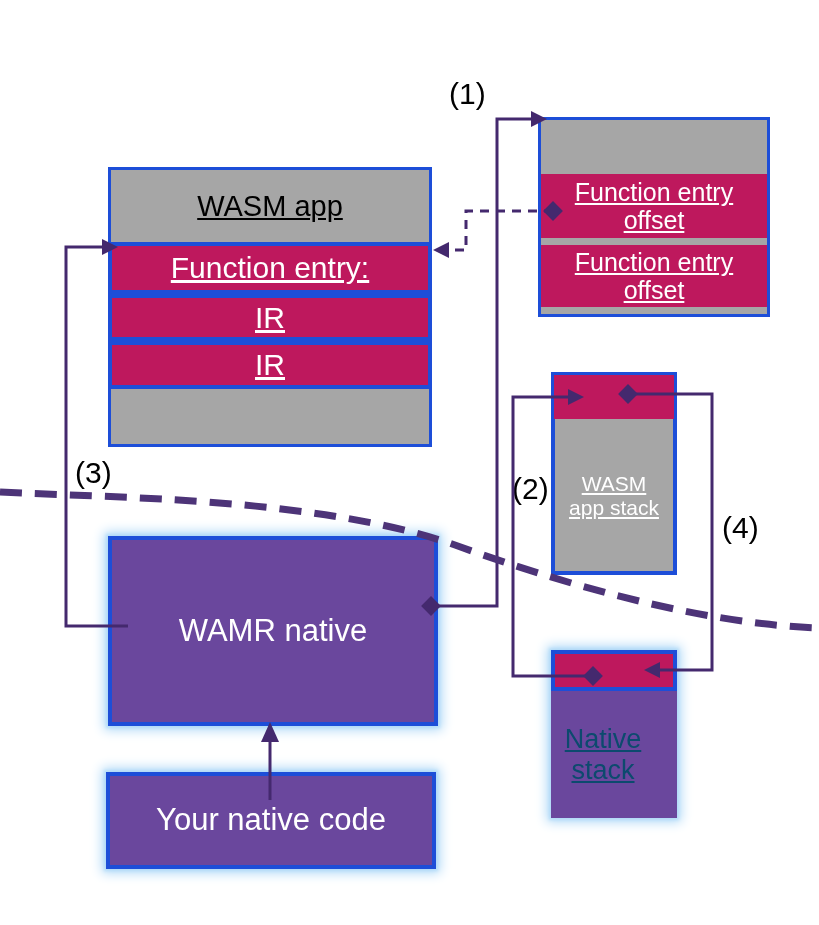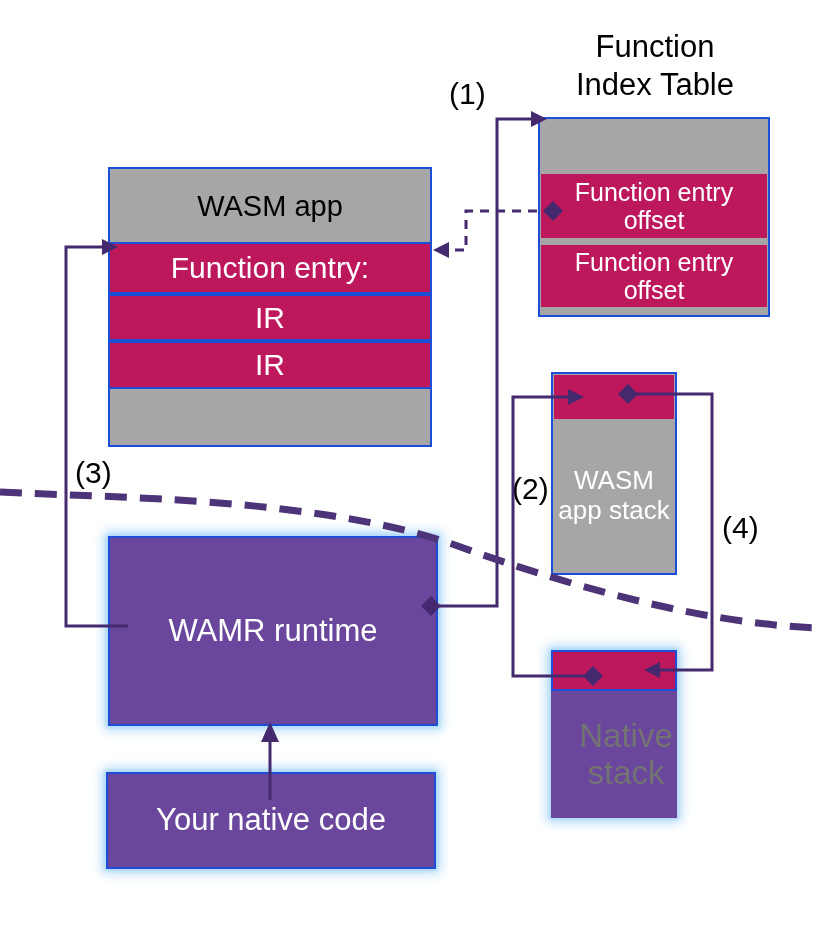--- a/index.html
+++ b/index.html
@@ -25,22 +25,23 @@
     line-height:1.12;
   }
   .band{
     position:absolute;
     box-sizing:border-box;
     display:flex;
     align-items:center;
     justify-content:center;
     text-align:center;
     line-height:1.12;
+    text-decoration:underline;
   }
-  .outline{ border:2px solid #1d4ed8; }
+  .outline{ border:4px solid #1d4ed8; }
 
   .gray   { background:#a6a6a6; color:#000000; }
   .cyan   { background:#be185d; color:#ffffff; }
   .purple { background:#6a479d; color:#ffffff; }
 
   .glow{
     box-shadow:0 0 11px 4px #aed8f7, 0 0 3px 2px #bfe2fb;
   }
 
   
@@ -73,22 +74,20 @@
     fill:none; stroke:#4d3478; stroke-width:7;
     stroke-dasharray:22 13; stroke-linecap:butt;
   }
   .nib{ fill:#44296e; }
 </style>
 </head>
 <body>
 
 <div id="stage">
 
-  <div class="title" style="left:540px; top:28px; width:230px;">Function
-Index Table</div>
 
   <div class="box outline" style="left:538px; top:117px; width:232px; height:200px; background:#a6a6a6;"></div>
 
   <div class="band gray" style="left:541px; top:120px; width:226px; height:54px;"></div>
 
   <div class="band cyan" style="left:541px; top:174px; width:226px; height:64px; font-size:25px; white-space:pre-line;">Function entry
 offset</div>
 
   <div class="band gray" style="left:541px; top:238px; width:226px; height:7px;"></div>
 
@@ -106,31 +105,31 @@
   <div class="band cyan outline" style="left:108px; top:294px; width:324px; height:47px; font-size:30px;">IR</div>
 
   <div class="band cyan outline" style="left:108px; top:341px; width:324px; height:48px; font-size:30px;">IR</div>
 
   <div class="band gray" style="left:111px; top:389px; width:318px; height:55px;"></div>
 
   <div class="box outline" style="left:551px; top:372px; width:126px; height:203px; background:#a6a6a6;"></div>
 
   <div class="band cyan" style="left:554px; top:375px; width:120px; height:44px;"></div>
 
-  <div class="band" style="left:554px; top:419px; width:120px; height:153px; font-size:26px; color:#ffffff; white-space:pre-line;">WASM
+  <div class="band" style="left:554px; top:419px; width:120px; height:153px; font-size:21px; color:#ffffff; white-space:pre-line;">WASM
 app stack</div>
 
   <div class="box glow" style="left:551px; top:650px; width:126px; height:168px; background:#6a479d;"></div>
 
   <div class="band cyan outline" style="left:551px; top:650px; width:126px; height:41px;"></div>
 
-  <div class="band" style="left:563px; top:691px; width:126px; height:127px; font-size:33px; color:#737373; white-space:pre-line;">Native
+  <div class="band" style="left:540px; top:691px; width:126px; height:127px; font-size:27px; color:#0c4a6e; white-space:pre-line;">Native
 stack</div>
 
-  <div class="box purple outline glow" style="left:108px; top:536px; width:330px; height:190px; font-size:31px;">WAMR runtime</div>
+  <div class="box purple outline glow" style="left:108px; top:536px; width:330px; height:190px; font-size:31px;">WAMR native</div>
 
   <div class="box purple outline glow" style="left:106px; top:772px; width:330px; height:97px; font-size:31px;">Your native code</div>
 
   <div class="label" style="left:449px; top:76px;">(1)</div>
   <div class="label" style="left:512px; top:471px;">(2)</div>
   <div class="label" style="left:75px; top:455px;">(3)</div>
   <div class="label" style="left:722px; top:510px;">(4)</div>
 
   <svg id="wires" viewBox="0 0 819 925">
 

